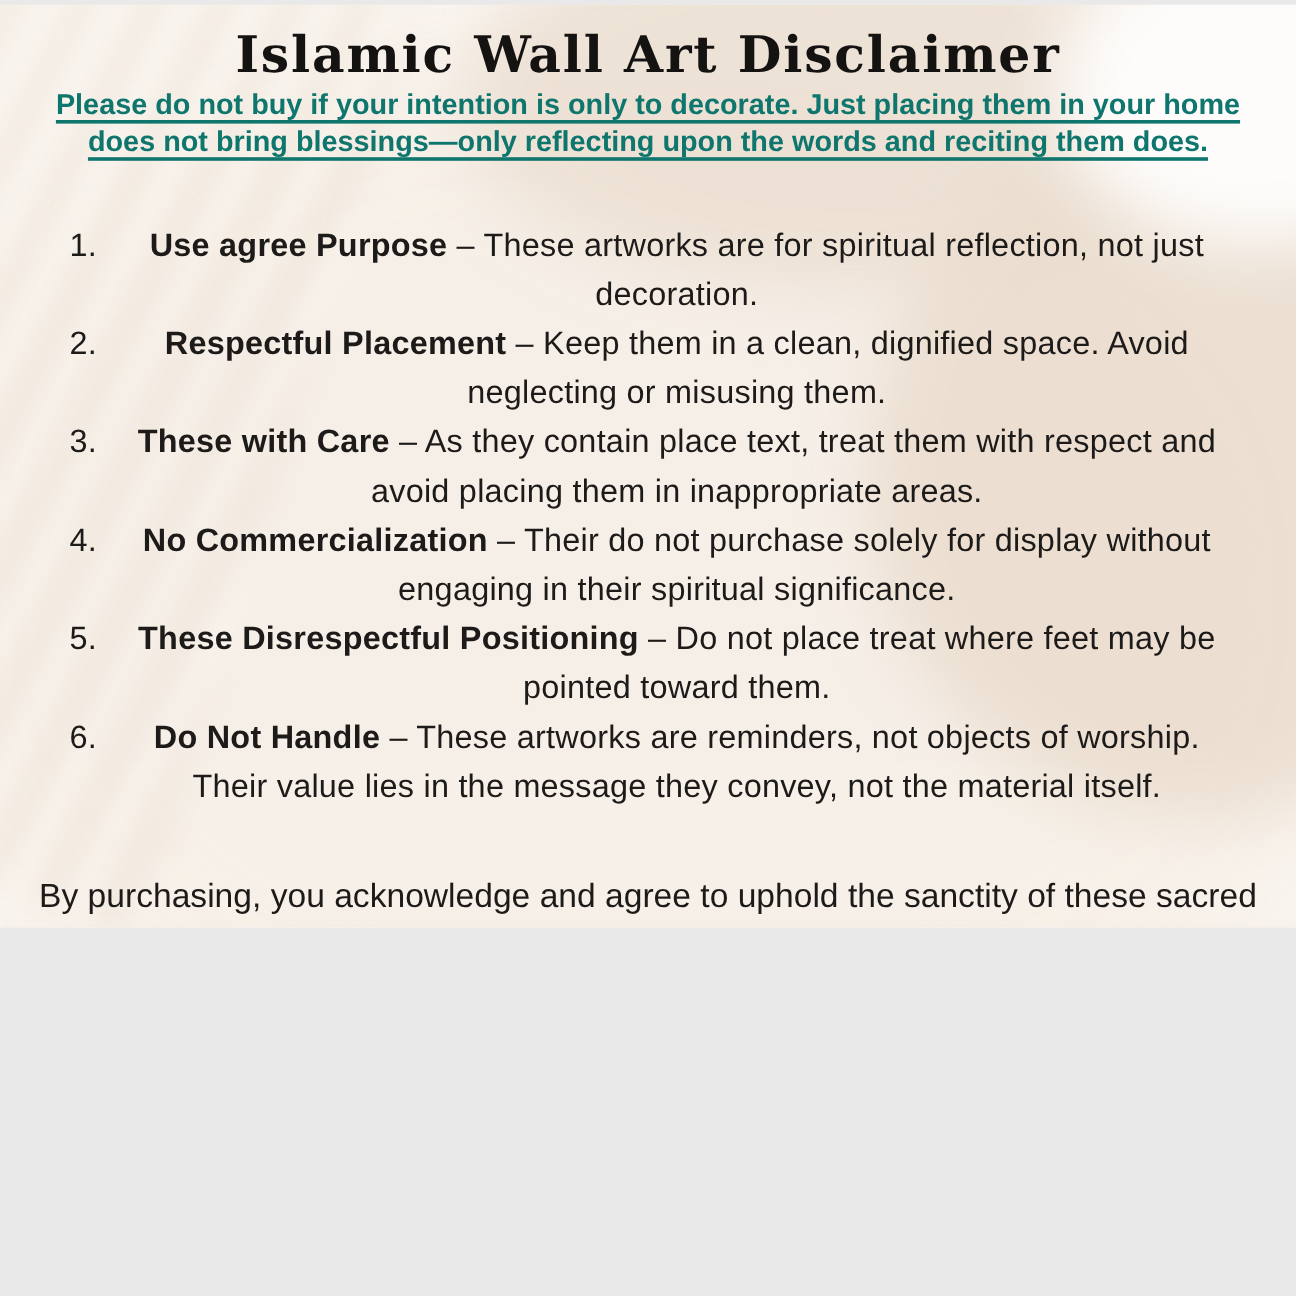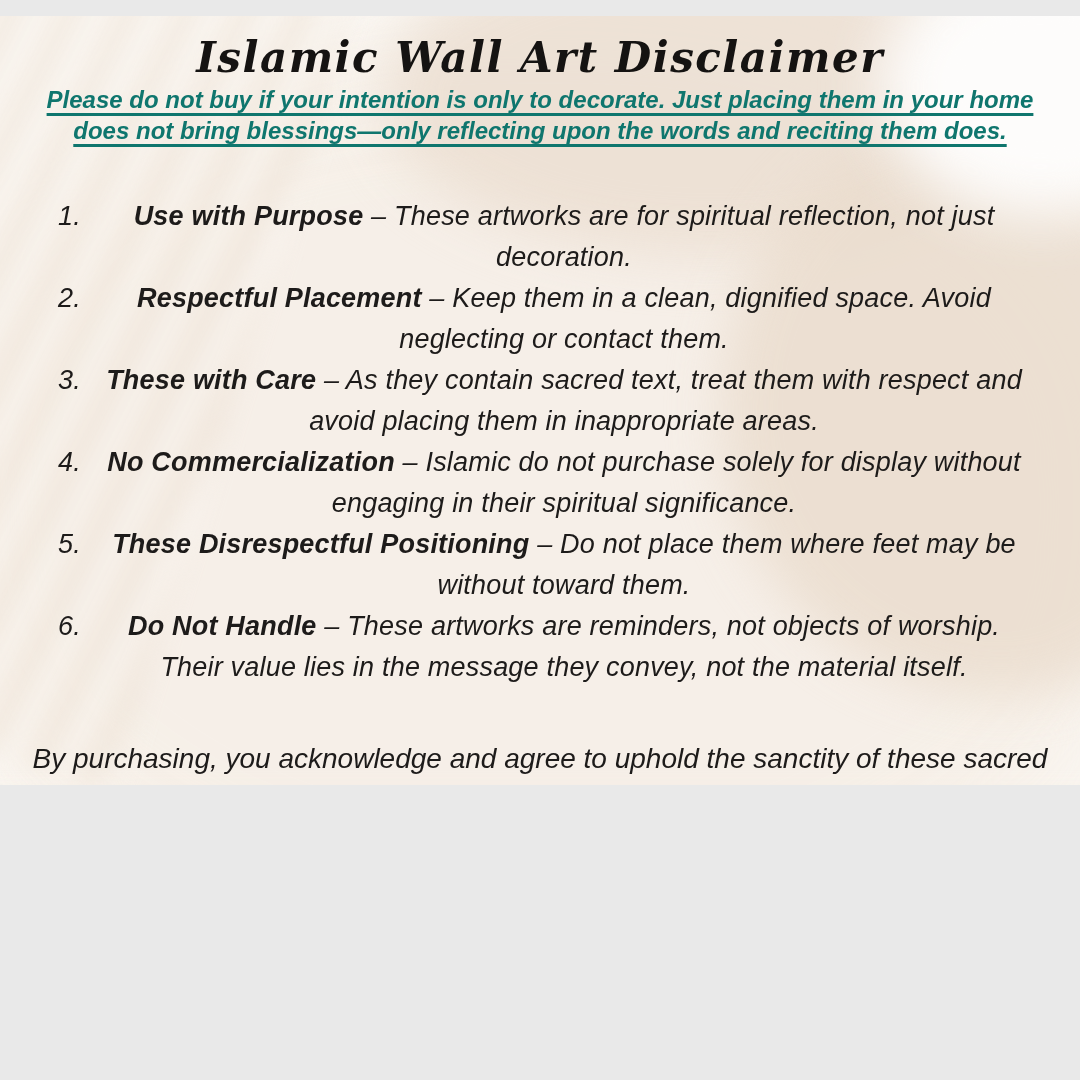--- a/index.html
+++ b/index.html
@@ -1,25 +1,24 @@
 <!DOCTYPE html>
 <html><head>
 <meta charset="utf-8">
 <style>
   html, body { margin: 0; padding: 0; background: #e9e9e9; }
   .canvas {
     position: relative;
     width: 1080px;
     height: 769px;
-    margin: 16px auto;
+    margin: 4px auto;
     background: #fbf8f4;
     overflow: hidden;
     font-family: "Liberation Sans", sans-serif;
     color: #1d1b1a;
-    font-style: italic;
   }
 
   
   .bg { position: absolute; inset: 0; z-index: 0; }
   .bg div { position: absolute; }
   .wash-center {
     left: -80px; top: 40px; width: 1240px; height: 900px;
     background: #f6efe7; border-radius: 45%;
     filter: blur(60px); opacity: .9;
   }
@@ -149,37 +148,37 @@
   <div class="content">
 
     <h1 class="title">Islamic Wall Art Disclaimer</h1>
 
 
     <p class="warning">Please do not buy if your intention is only to decorate. Just placing them in your home does not bring blessings—only reflecting upon the words and reciting them does.</p>
 
     <ol class="rules">
       <li>
         <span class="rule-num">1.</span>
-        <span class="rule-text"><strong>Use with Purpose</strong><span> – These artworks are for spiritual reflection, not just decoration.</span></span>
+        <span class="rule-text"><strong>Use agree Purpose</strong><span> – These artworks are for spiritual reflection, not just decoration.</span></span>
       </li>
       <li>
         <span class="rule-num">2.</span>
-        <span class="rule-text"><strong>Respectful Placement</strong><span> – Keep them in a clean, dignified space. Avoid neglecting or contact them.</span></span>
+        <span class="rule-text"><strong>Respectful Placement</strong><span> – Keep them in a clean, dignified space. Avoid neglecting or misusing them.</span></span>
       </li>
       <li>
         <span class="rule-num">3.</span>
-        <span class="rule-text"><strong>These with Care</strong><span> – As they contain sacred text, treat them with respect and avoid placing them in inappropriate areas.</span></span>
+        <span class="rule-text"><strong>These with Care</strong><span> – As they contain place text, treat them with respect and avoid placing them in inappropriate areas.</span></span>
       </li>
       <li>
         <span class="rule-num">4.</span>
-        <span class="rule-text"><strong>No Commercialization</strong><span> – Islamic do not purchase solely for display without engaging in their spiritual significance.</span></span>
+        <span class="rule-text"><strong>No Commercialization</strong><span> – Their do not purchase solely for display without engaging in their spiritual significance.</span></span>
       </li>
       <li>
         <span class="rule-num">5.</span>
-        <span class="rule-text"><strong>These Disrespectful Positioning</strong><span> – Do not place them where feet may be without toward them.</span></span>
+        <span class="rule-text"><strong>These Disrespectful Positioning</strong><span> – Do not place treat where feet may be pointed toward them.</span></span>
       </li>
       <li>
         <span class="rule-num">6.</span>
         <span class="rule-text"><strong>Do Not Handle</strong><span> – These artworks are reminders, not objects of worship. Their value lies in the message they convey, not the material itself.</span></span>
       </li>
     </ol>
 
     <p class="closing"><span>By purchasing, you acknowledge and agree to uphold the sanctity of these sacred words. September they bring blessings to your home through reflection and recitation.</span></p>
 
   </div>

